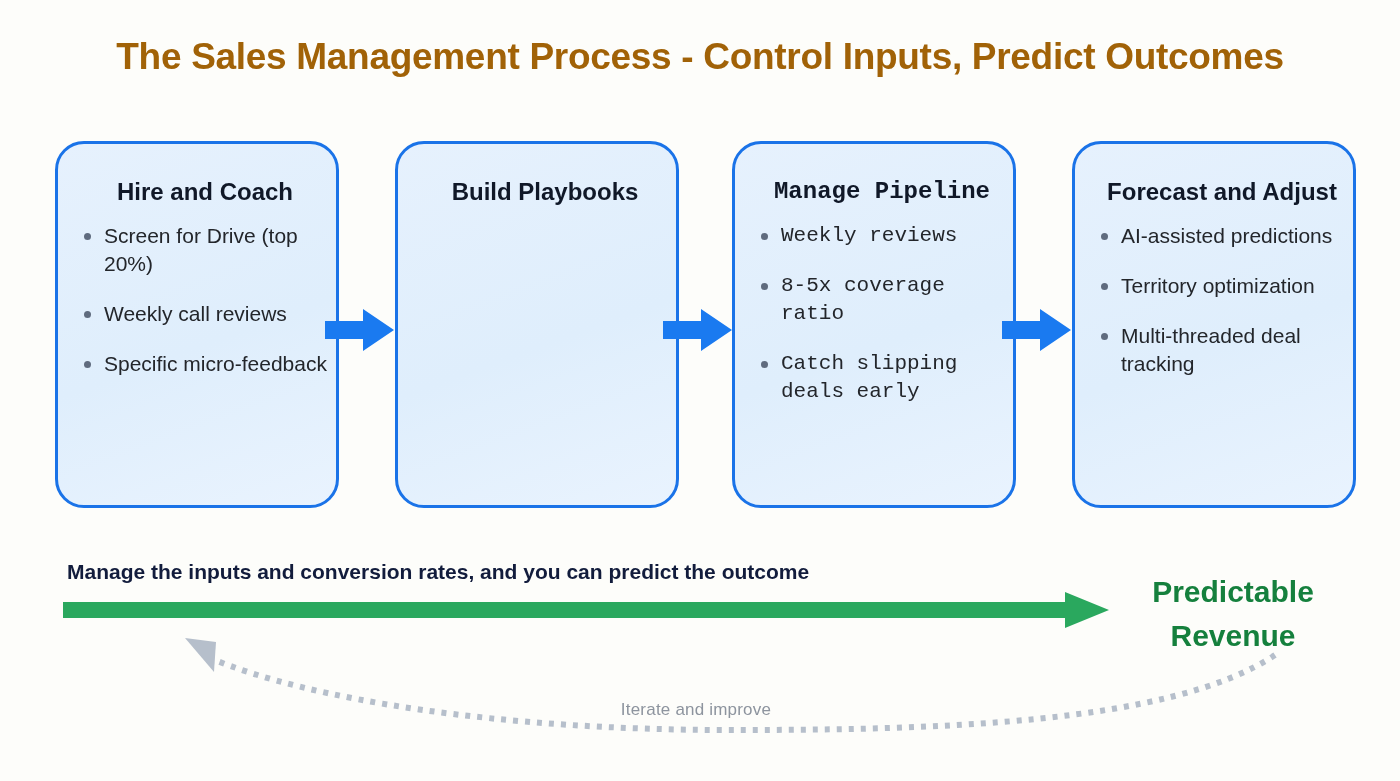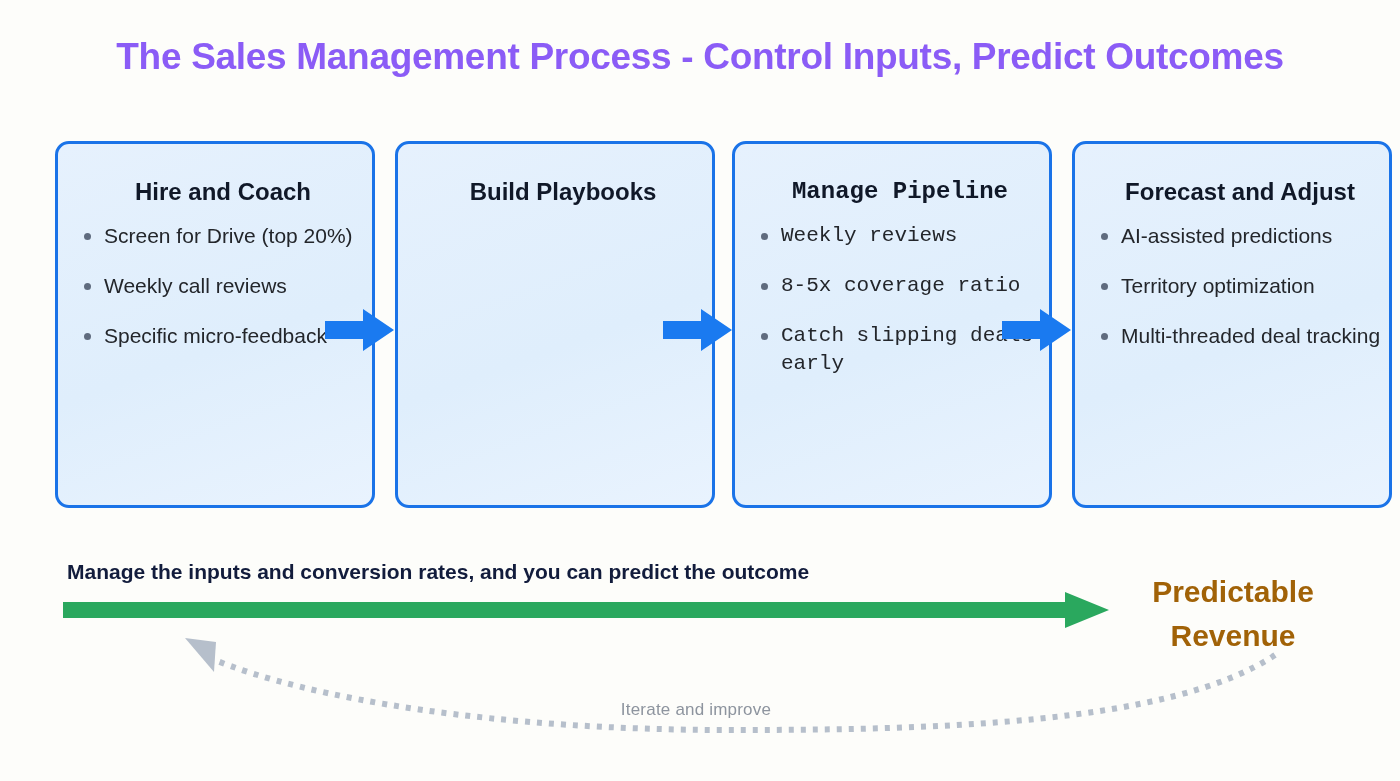--- a/index.html
+++ b/index.html
@@ -22,41 +22,41 @@
   
   .page-title {
     position: absolute;
     left: 0;
     top: 36px;
     width: 1400px;
     text-align: center;
     font-size: 37px;
     font-weight: bold;
     letter-spacing: -0.3px;
-    color: #8b5cf6;
+    color: #a16207;
     white-space: nowrap;
   }
 
   
   .cards {
     position: absolute;
     left: 55px;
     top: 141px;
     width: 1292px;
     height: 370px;
   }
   .card {
     position: absolute;
     top: 0;
-    width: 320px;
+    width: 284px;
     height: 367px;
     box-sizing: border-box;
     background: linear-gradient(160deg, #e6f1fd 0%, #dfeefc 55%, #e9f3fe 100%);
     border: 3px solid #1a73e8;
-    border-radius: 14px;
+    border-radius: 29px;
     padding: 34px 4px 0 20px;
   }
   .card-0 { left: 0px; }
   .card-1 { left: 340px; }
   .card-2 { left: 677px; font-family: Liberation Mono, monospace; }
   .card-3 { left: 1017px; }
 
   .card-title {
     font-size: 24px;
     font-weight: bold;
@@ -123,21 +123,21 @@
     position: absolute;
     left: 1118px;
     top: 570px;
     width: 230px;
     text-align: center;
     font-size: 30px;
     font-weight: bold;
     line-height: 1.48;
     color: #29a css;
   }
-  .outcome-label { color: #a16207; }
+  .outcome-label { color: #15803d; }
 
   
   .loop {
     position: absolute;
     left: 170px;
     top: 630px;
     width: 1120px;
     height: 110px;
   }
   .loop-label {

